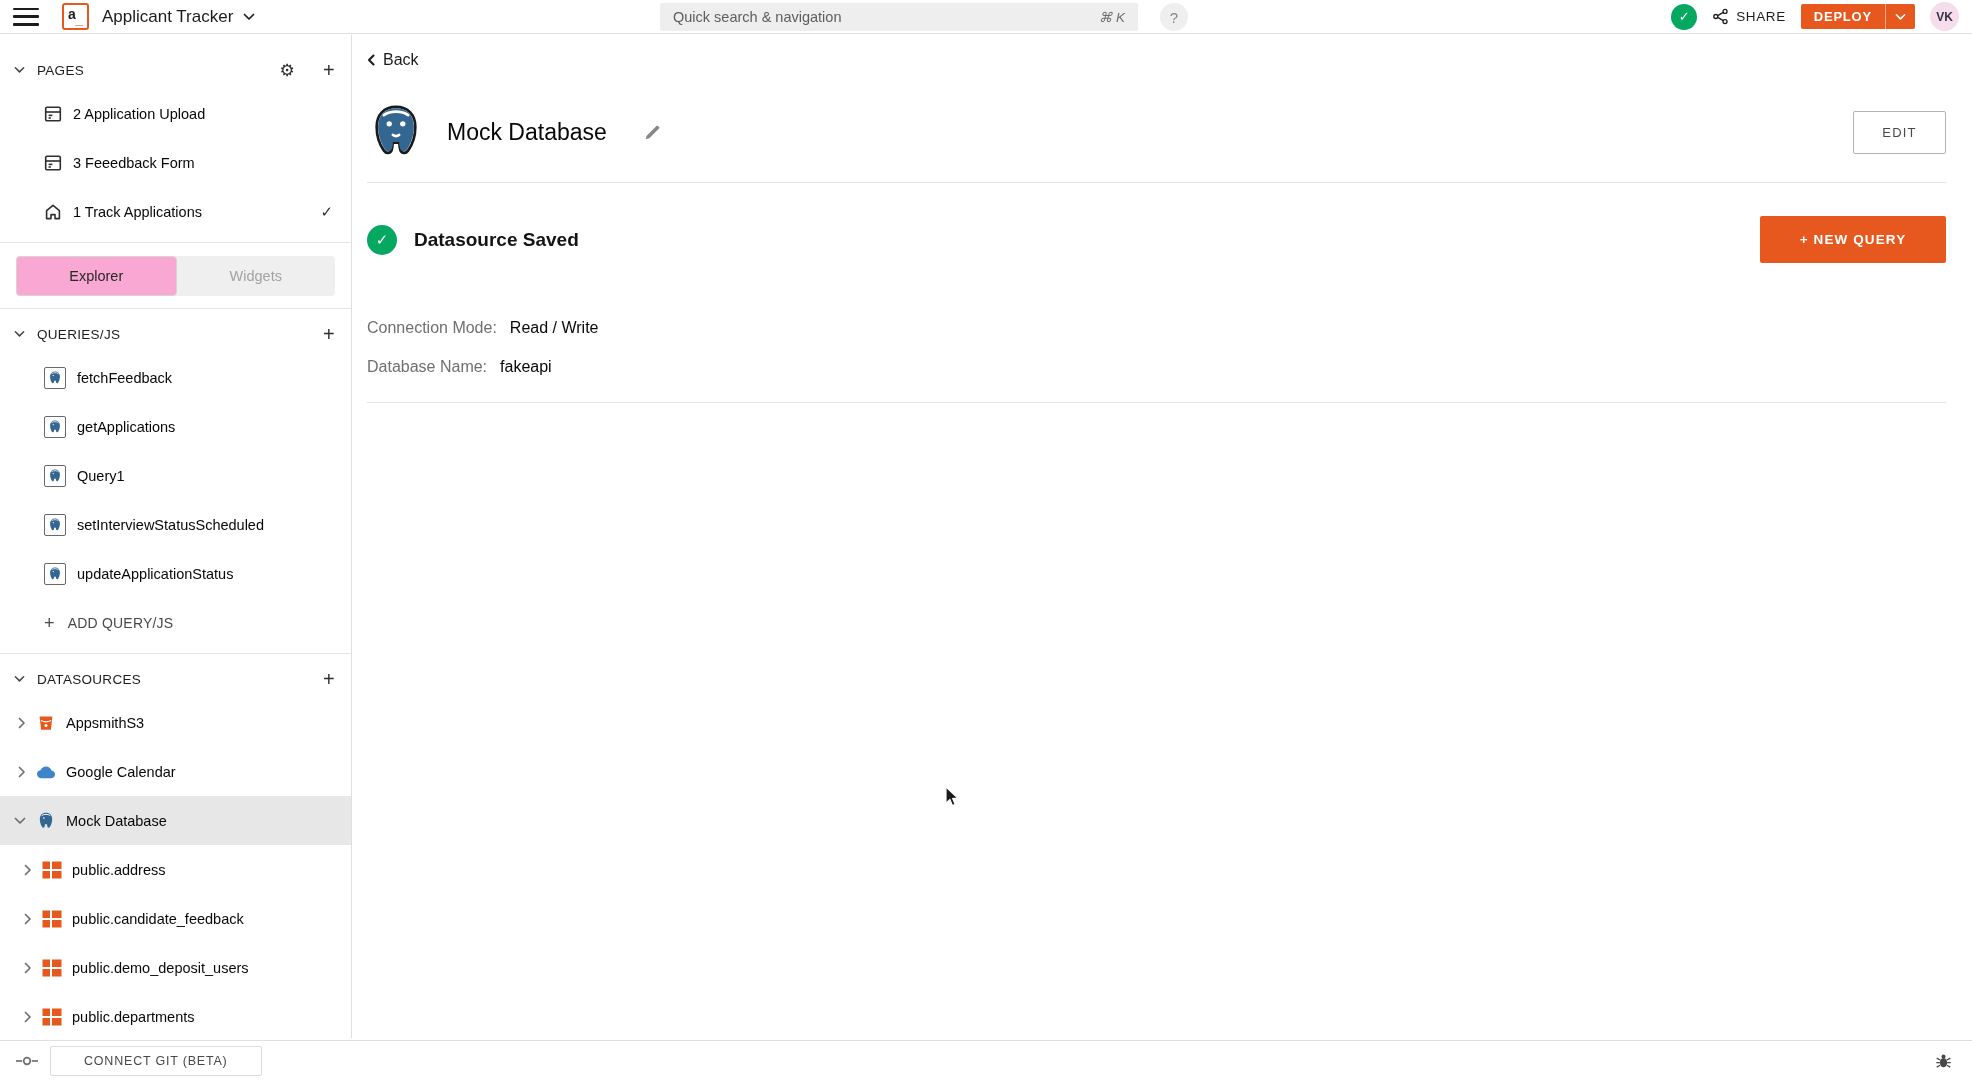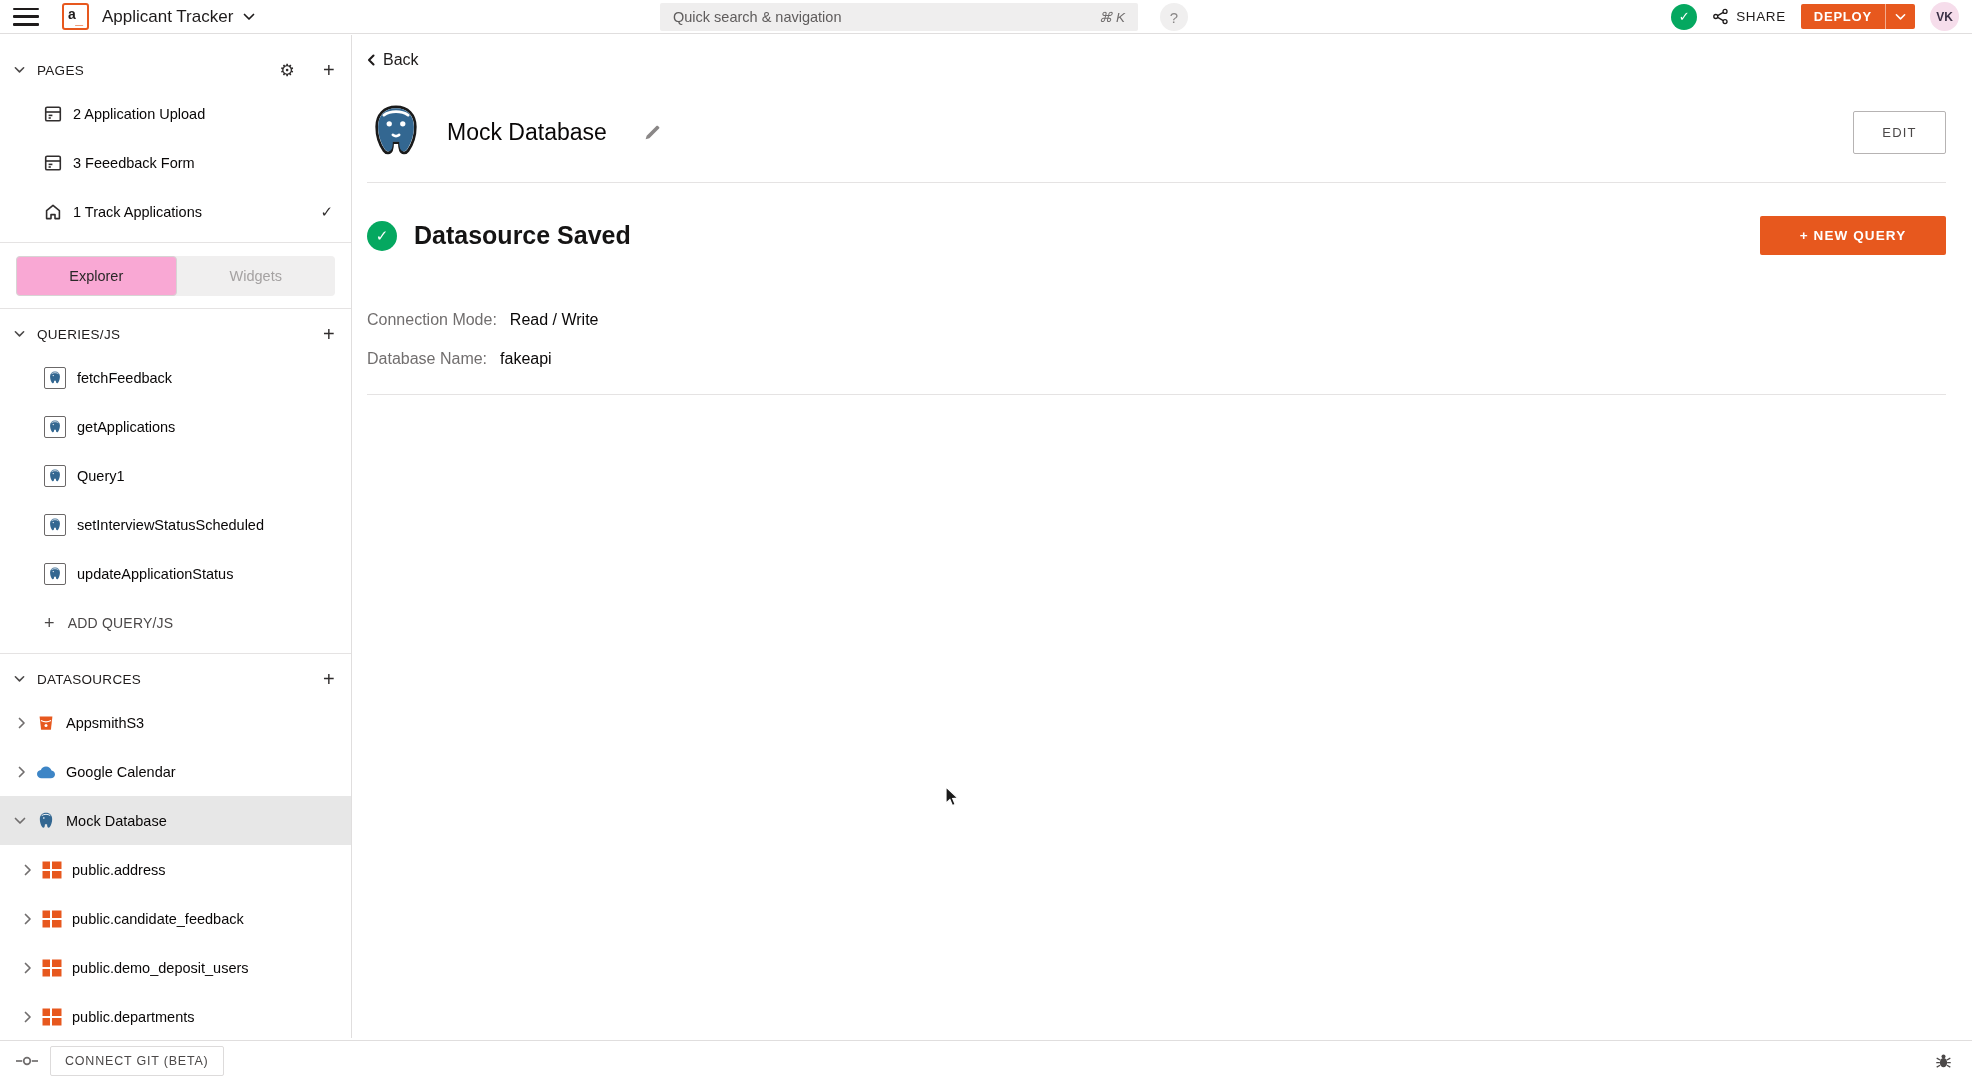--- a/index.html
+++ b/index.html
@@ -73,35 +73,35 @@
   .ds-title { margin-left:22px; font-size:23px; font-weight:500; color:#090707; }
   .edit-pencil { margin-left:36px; cursor:pointer; display:flex; }
   .edit-btn { margin-left:auto; width:93px; height:43px; background:#fff; border:1px solid #B6B3B3;
               border-radius:2px; font-size:13px; letter-spacing:1.2px; color:#4B4848; font-weight:500;
               display:flex; align-items:center; justify-content:center; cursor:pointer; }
   .main-divider { border-top:1px solid #E5E3E3; }
   .hd-div { margin-top:21px; }
   .status-row { margin-top:33px; display:flex; align-items:center; }
   .status-check { width:30px; height:30px; border-radius:50%; background:#05A860; color:#fff;
                   font-size:15px; display:flex; align-items:center; justify-content:center; flex:none; }
-  .status-text { margin-left:17px; font-size:25px; font-weight:700; color:#151414; }
-  .new-query-btn { margin-left:auto; width:186px; height:39px; background:#E7581E; color:#fff;
+  .status-text { margin-left:17px; font-size:19px; font-weight:700; color:#151414; }
+  .new-query-btn { margin-left:auto; width:186px; height:47px; background:#E7581E; color:#fff;
                    font-size:13.5px; font-weight:700; letter-spacing:1.1px; border:none; border-radius:2px;
                    display:flex; align-items:center; justify-content:center; cursor:pointer; }
   .fields { margin-top:56px; }
   .field-row { display:flex; align-items:center; font-size:16px; margin-bottom:21px; }
   .field-label { color:#716E6E; }
   .field-value { color:#090707; margin-left:13px; }
   .fields-div { margin-top:26px; }
 
   
   .bottombar { position:absolute; left:0; bottom:0; right:0; height:40px; background:#fff;
                border-top:1px solid #E0DEDE; display:flex; align-items:center; padding:0 20px 0 16px;
                gap:12px; z-index:20; }
-  .git-btn { height:30px; border:1px solid #DDDBDB; border-radius:2px; background:#fff; padding:0 14px;
+  .git-btn { height:30px; border:1px solid #DDDBDB; border-radius:2px; background:#fff; padding:0 33px;
              font-size:12.5px; letter-spacing:.8px; color:#4B4848; display:flex; align-items:center; cursor:pointer; }
   .bug { margin-left:auto; display:flex; cursor:pointer; }
 
   .cursor-pointer { position:absolute; left:944px; top:786px; z-index:50; pointer-events:none; }
 </style>
 </head>
 <body>
 
 <svg width="0" height="0" style="position:absolute">
   <defs>

